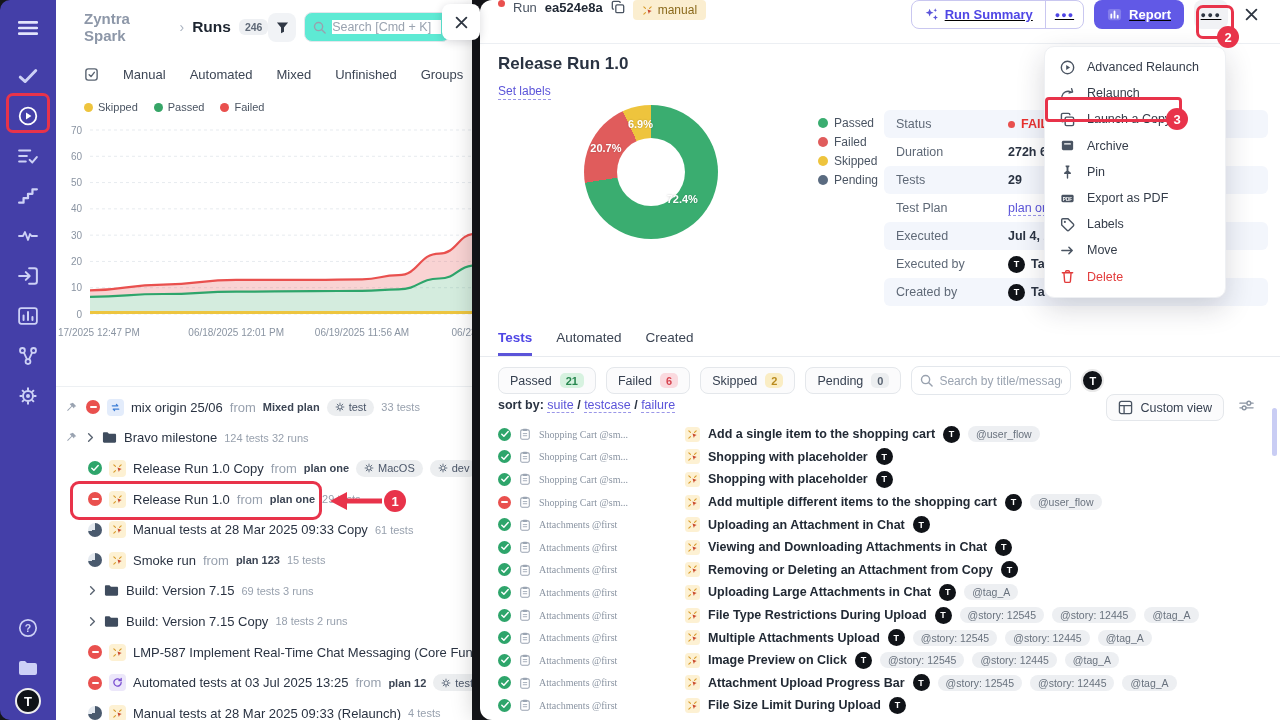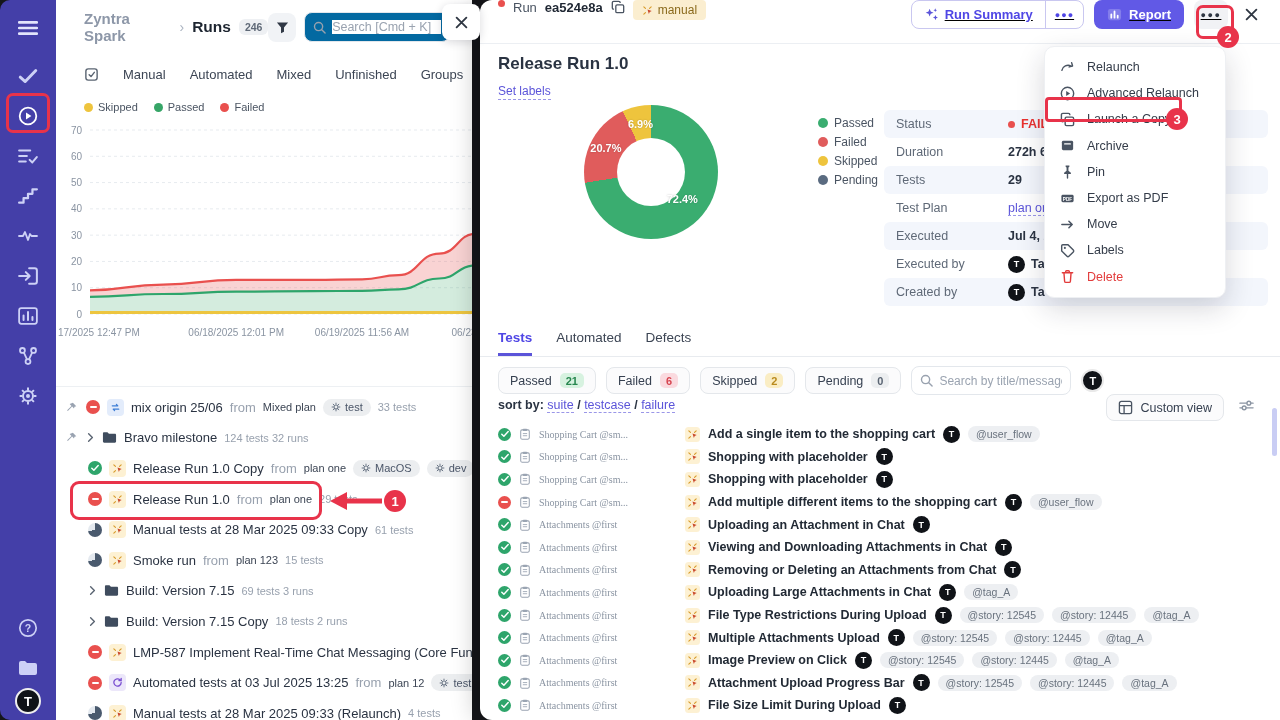--- a/index.html
+++ b/index.html
@@ -20,42 +20,42 @@
   .panel-left { position:absolute; left:56px; top:0; width:416px; height:720px; background:#fff; overflow:hidden; }
   .lp-header { display:flex; align-items:center; height:54px; padding:0 22px 0 28px; }
   .brand { font-size:15px; font-weight:bold; color:#8d97a8; }
   .crumb-sep { margin:0 8px; color:#aab3c0; font-size:14px; }
   .page-title { font-size:15.5px; font-weight:bold; color:#1d2530; }
   .count-pill { margin-left:8px; background:#eef0f3; color:#5f6977; font-size:10.5px; font-weight:bold;
                 border-radius:6px; padding:2px 6px; }
   .filter-btn { margin-left:auto; width:29px; height:29px; background:#f1f3f6; border-radius:8px;
                 display:flex; align-items:center; justify-content:center; cursor:pointer; }
   .search-box { margin-left:8px; width:152px; height:30px; border:1px solid #e3e7ec; border-radius:8px;
-                display:flex; align-items:center; padding:0 8px; gap:6px; background:#0369a1; }
+                display:flex; align-items:center; padding:0 8px; gap:6px; background:#5eead4; }
   .search-box input { border:0; outline:0; width:100%; font-size:12.5px; color:#333; font-family:"Liberation Sans",sans-serif; }
   .search-box input::placeholder { color:#9aa3b0; }
 
   .lp-tabs { display:flex; align-items:center; gap:24px; padding-left:28px; height:36px; margin-top:2px; position:relative; }
   .lp-tab { font-size:13px; color:#3c4554; cursor:pointer; white-space:nowrap; }
   .lp-legend { display:flex; gap:16px; padding-left:28px; height:22px; align-items:center; margin-top:4px; }
   .leg-item { display:flex; align-items:center; gap:5px; font-size:11px; color:#4a5462; }
   .leg-dot { width:9px; height:9px; border-radius:50%; }
 
   .run-list { position:absolute; top:386px; left:0; right:0; bottom:0; border-top:1px solid #edf0f3; padding-top:5px; overflow:hidden; }
   .run-row { height:30.6px; display:flex; align-items:center; padding-left:10px; gap:7px; cursor:pointer; white-space:nowrap; }
   .run-row .pin-slot { width:13px; display:flex; }
   .run-row.nopin { padding-left:32px; }
   .st-ic { width:14px; height:14px; border-radius:50%; flex:0 0 auto; display:flex; align-items:center; justify-content:center; }
   .st-passed { background:#2ea56b; } .st-failed { background:#e9504e; }
   .st-progress { background:conic-gradient(#4a5a6e 0 72%, #e4e9ef 0); }
   .st-bar { width:7px; height:2.2px; background:#fff; border-radius:1px; }
   .type-ic { width:17px; height:17px; border-radius:4px; display:flex; align-items:center; justify-content:center; flex:0 0 auto; }
   .type-manual { background:#fdf1d3; } .type-mixed { background:#e3ecfb; } .type-automated { background:#ece7fa; }
   .run-name { font-size:13px; color:#2a3342; }
-  .run-from { font-size:13px; color:#98a1ae; } .run-plan { font-size:11px; font-weight:normal; color:#3c4554; }
+  .run-from { font-size:13px; color:#98a1ae; } .run-plan { font-size:11px; font-weight:bold; color:#3c4554; }
   .run-meta { font-size:11px; color:#98a1ae; }
   .gear-badge { display:flex; align-items:center; gap:4px; background:#eceef0; border-radius:10px; padding:2.5px 8px;
                 font-size:11px; color:#4a5568; }
   .chev { width:9px; display:flex; }
 
   
   .drawer { position:absolute; left:480px; top:0; width:800px; height:720px; background:#fff;
             border-radius:12px 0 0 12px; box-shadow:-6px 0 24px rgba(0,0,0,.20); }
   .float-close { position:absolute; left:442px; top:4px; width:38px; height:36px; background:#fff; border-radius:8px;
                  box-shadow:0 2px 10px rgba(20,20,40,.16); display:flex; align-items:center; justify-content:center;
@@ -591,21 +591,21 @@
           <div class="det-row alt">
             <span class="det-label">Created by</span>
             <span class="det-val"><span class="mini-avatar">T</span>Ta</span>
           </div>
         </div>
     </div>
 
     <div class="dr-tabs" id="drTabs">
         <span class="dr-tab active">Tests</span>
         <span class="dr-tab">Automated</span>
-        <span class="dr-tab">Defects</span>
+        <span class="dr-tab">Created</span>
       </div>
     <div class="dr-filters" id="drChips">
         <span class="chip">Passed<span class="chip-count cc-green">21</span></span>
         <span class="chip">Failed<span class="chip-count cc-red">6</span></span>
         <span class="chip">Skipped<span class="chip-count cc-yellow">2</span></span>
         <span class="chip">Pending<span class="chip-count cc-gray">0</span></span>
         <span class="t-search">
           <span style="display:flex">
             <svg viewBox="0 0 14 14" width="13" height="13" fill="none">
               <circle cx="6" cy="6" r="4.4" stroke="#98a1ae" stroke-width="1.5"></circle>
@@ -798,21 +798,21 @@
           </span>
           <span class="t-suite">Attachments @first</span>
           <span class="type-mini type-manual">
             <svg viewBox="0 0 12 12" width="11" height="11" fill="none">
               <g stroke="#d89b2b" stroke-width="1.2" stroke-linecap="round">
                 <path d="M2 2l1.8 1.8M10 2L8.2 3.8M2 10l1.8-1.8"></path>
               </g>
               <path d="M6 4.8l4.6 1.8-2.2.9-.9 2.2z" fill="#c9482b"></path>
             </svg>
           </span>
-          <span class="t-title">Removing or Deleting an Attachments from Chat</span>
+          <span class="t-title">Removing or Deleting an Attachment from Copy</span>
           <span class="mini-avatar">T</span>
         </div>
         <div class="test-row">
           <span class="t-st st-passed">
             <svg viewBox="0 0 10 8" width="8" height="8" fill="none">
               <path d="M1 4.2l2.6 2.6L9 1" stroke="#fff" stroke-width="1.8" stroke-linecap="round" stroke-linejoin="round"></path>
             </svg>
           </span>
           <span style="display:flex">
             <svg viewBox="0 0 12 14" width="12" height="12" fill="none">
@@ -967,32 +967,32 @@
               </g>
               <path d="M6 4.8l4.6 1.8-2.2.9-.9 2.2z" fill="#c9482b"></path>
             </svg>
           </span>
           <span class="t-title">File Size Limit During Upload</span>
           <span class="mini-avatar">T</span>
         </div>
       </div>
 
     <div class="menu" id="menu">
+        <div class="menu-item"><span style="display:flex">
+            <svg viewBox="0 0 16 16" width="15" height="15" fill="none">
+              <circle cx="8" cy="8" r="6.6" stroke="#4a5462" stroke-width="1.5"></circle>
+              <path d="M6.6 5.4v5.2L10.8 8z" fill="#4a5462"></path>
+            </svg>
+          </span>Advanced Relaunch</div>
         <div class="menu-item"><span style="display:flex">
             <svg viewBox="0 0 16 16" width="15" height="15" fill="none">
               <path d="M2 11c.8-4.2 5.8-6.8 9.7-4.6" stroke="#4a5462" stroke-width="1.5" stroke-linecap="round"></path>
               <path d="M12.4 2.8l1 3.6-3.6 1" stroke="#4a5462" stroke-width="1.5" stroke-linecap="round" stroke-linejoin="round"></path>
             </svg>
           </span>Relaunch</div>
-        <div class="menu-item"><span style="display:flex">
-            <svg viewBox="0 0 16 16" width="15" height="15" fill="none">
-              <circle cx="8" cy="8" r="6.6" stroke="#4a5462" stroke-width="1.5"></circle>
-              <path d="M6.6 5.4v5.2L10.8 8z" fill="#4a5462"></path>
-            </svg>
-          </span>Advanced Relaunch</div>
         <div class="menu-item"><span style="display:flex">
             <svg viewBox="0 0 16 16" width="14" height="14" fill="none">
               <rect x="5.5" y="5.5" width="9" height="9" rx="1.5" stroke="#4a5462" stroke-width="1.5"></rect>
               <path d="M10.5 3.5V3a1.5 1.5 0 00-1.5-1.5H3A1.5 1.5 0 001.5 3v6A1.5 1.5 0 003 10.5h.5" stroke="#4a5462" stroke-width="1.5"></path>
             </svg>
           </span>Launch a Copy</div>
         <div class="menu-item"><span style="display:flex">
             <svg viewBox="0 0 16 16" width="15" height="15" fill="none">
               <rect x="2" y="3" width="12" height="10" rx="1.5" fill="#4a5462"></rect>
               <path d="M5 6.3h6" stroke="#fff" stroke-width="1.5" stroke-linecap="round"></path>
@@ -1005,29 +1005,29 @@
             </svg>
           </span>Pin</div>
         <div class="menu-item"><span style="display:flex">
             <svg viewBox="0 0 16 16" width="15" height="15" fill="none">
               <rect x="1.5" y="4" width="13" height="8" rx="1.5" fill="#4a5462"></rect>
               <text x="8" y="10.5" font-size="5" fill="#fff" text-anchor="middle" font-family="Liberation Sans" font-weight="bold">PDF</text>
             </svg>
           </span>Export as PDF</div>
         <div class="menu-item"><span style="display:flex">
             <svg viewBox="0 0 16 16" width="15" height="15" fill="none">
-              <path d="M2 8h11M9.5 4.5L13 8l-3.5 3.5" stroke="#4a5462" stroke-width="1.6" stroke-linecap="round" stroke-linejoin="round"></path>
-            </svg>
-          </span>Move</div>
+              <path d="M1.8 8.5V3A1.2 1.2 0 013 1.8h5.5l5.7 5.7a1.4 1.4 0 010 2l-4.7 4.7a1.4 1.4 0 01-2 0z" stroke="#4a5462" stroke-width="1.5"></path>
+              <circle cx="5.2" cy="5.2" r="1.1" fill="#4a5462"></circle>
+            </svg>
+          </span>Labels</div>
         <div class="menu-item"><span style="display:flex">
             <svg viewBox="0 0 16 16" width="15" height="15" fill="none">
-              <path d="M1.8 8.5V3A1.2 1.2 0 013 1.8h5.5l5.7 5.7a1.4 1.4 0 010 2l-4.7 4.7a1.4 1.4 0 01-2 0z" stroke="#4a5462" stroke-width="1.5"></path>
-              <circle cx="5.2" cy="5.2" r="1.1" fill="#4a5462"></circle>
-            </svg>
-          </span>Labels</div>
+              <path d="M2 8h11M9.5 4.5L13 8l-3.5 3.5" stroke="#4a5462" stroke-width="1.6" stroke-linecap="round" stroke-linejoin="round"></path>
+            </svg>
+          </span>Move</div>
         <div class="menu-item danger"><span style="display:flex">
             <svg viewBox="0 0 16 16" width="15" height="15" fill="none">
               <path d="M2.5 4h11M6 4V2.8a1 1 0 011-1h2a1 1 0 011 1V4M4.2 4l.7 9a1.4 1.4 0 001.4 1.3h3.4A1.4 1.4 0 0011.1 13l.7-9" stroke="#e23b3b" stroke-width="1.5" stroke-linecap="round"></path>
             </svg>
           </span>Delete</div>
       </div>
   </section>
 
   <div class="ann ann-box" style="left:6px;top:93px;width:44px;height:40px;"></div>
   <div class="ann ann-box" style="left:70px;top:481px;width:252px;height:39px;border-radius:9px;"></div>

